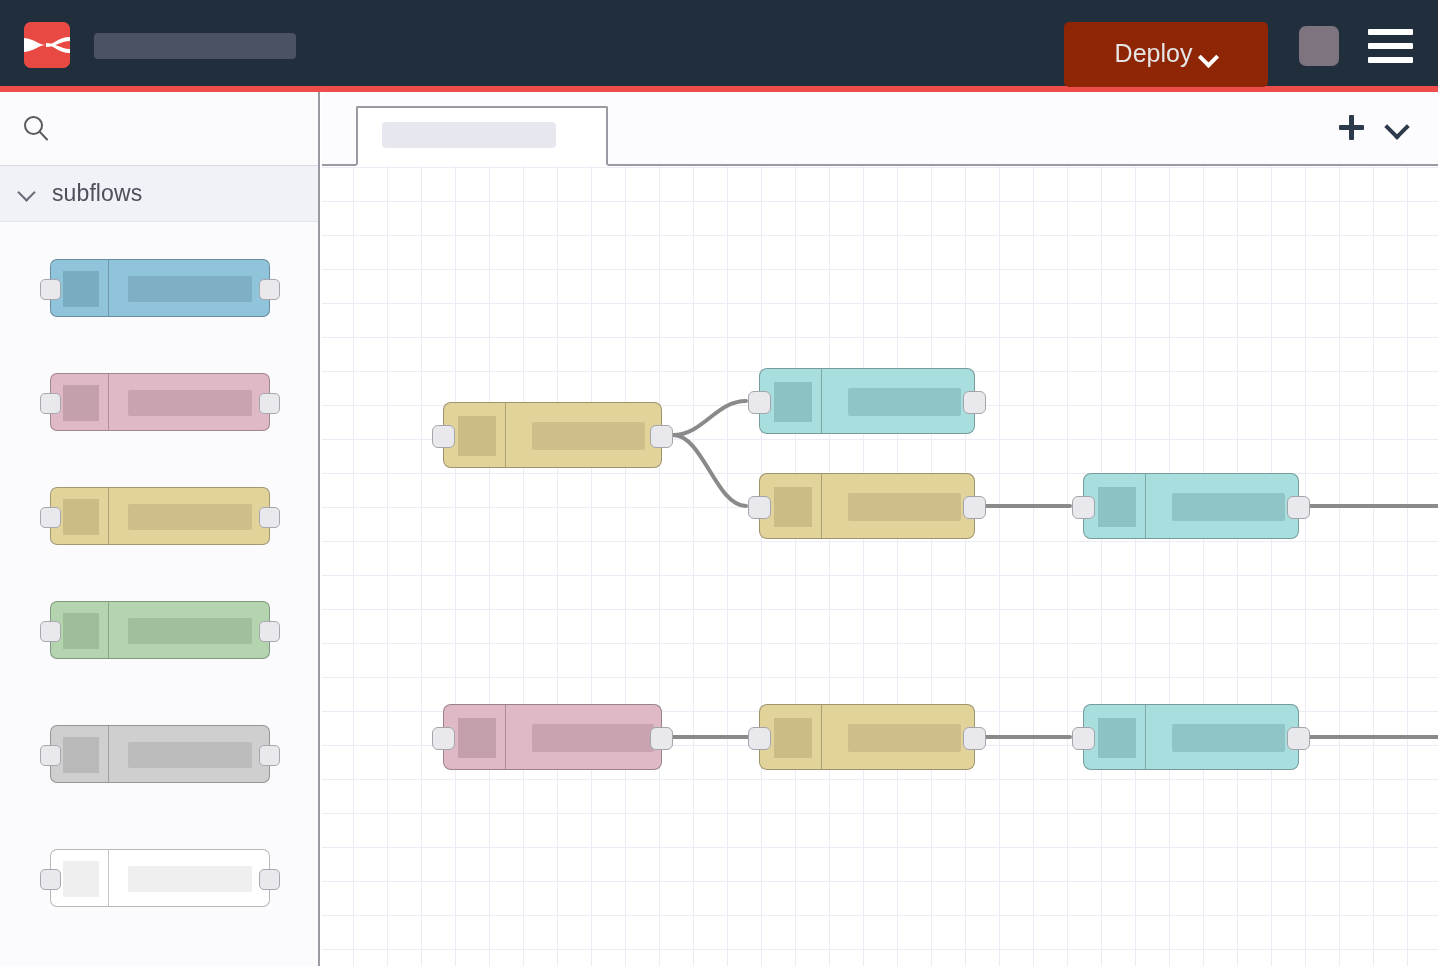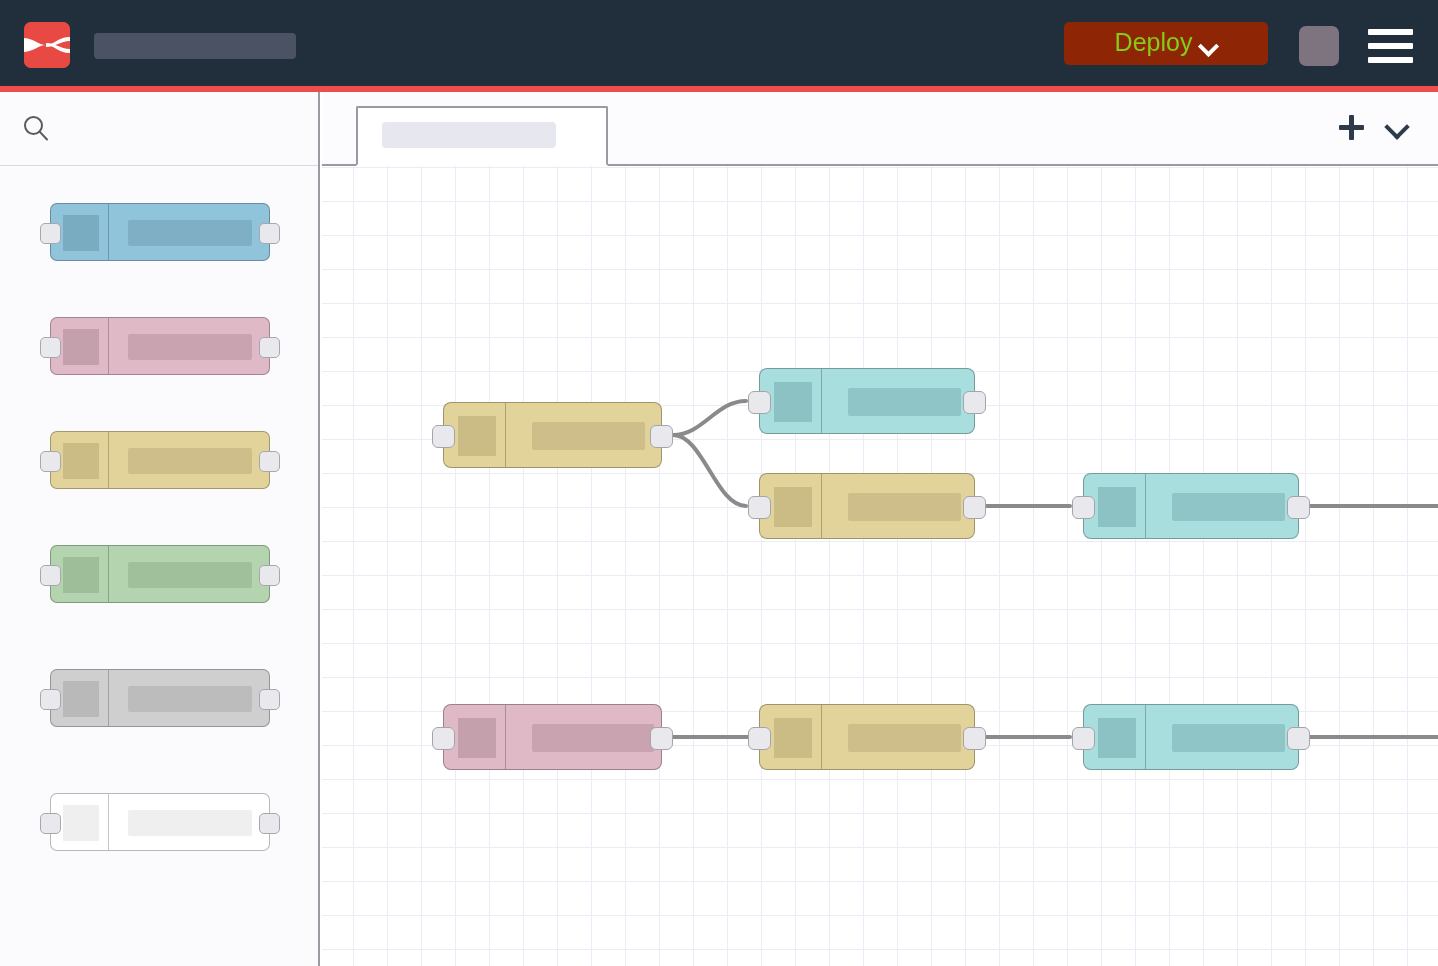--- a/index.html
+++ b/index.html
@@ -26,24 +26,24 @@
   }
   #logo svg { display: block; }
   #header-title-redaction {
     position: absolute; left: 94px; top: 33px;
     width: 202px; height: 26px;
     background: #4A5263;
     border-radius: 4px;
   }
   #deploy-button {
     position: absolute; left: 1064px; top: 22px;
-    width: 204px; height: 43px;
+    width: 204px; height: 65px;
     background: #8E2605;
     border: none; border-radius: 5px;
-    color: #84cc16;
+    color: #e5e5e5;
     font-family: "Liberation Sans", sans-serif;
     font-size: 25px;
     cursor: pointer;
     display: flex; align-items: center; justify-content: center;
     gap: 8px;
   }
   #deploy-button .dlabel { line-height: 1; padding-bottom: 2px; }
   .chev-white {
     width: 17px; height: 10px;
     position: relative;
@@ -285,20 +285,24 @@
 
 <div id="sidebar">
 
   <div id="palette-search">
     <svg id="search-icon" viewBox="0 0 28 28">
       <circle cx="11.5" cy="11.5" r="8.5" fill="none" stroke="#59595f" stroke-width="2"></circle>
       <line x1="17.6" y1="17.6" x2="25" y2="25.5" stroke="#59595f" stroke-width="2" stroke-linecap="round"></line>
     </svg>
   </div>
 
+  <div id="subflows-header">
+    <span id="subflows-chevron"></span>
+    <span id="subflows-label">subflows</span>
+  </div>
 
   <div id="palette-list">
       <div class="pnode" style="top: 37px; background: rgb(143, 196, 219);">
         <div class="picon">
           <div class="iconbox" style="background:#79ABC1"></div>
         </div>
         <div class="plabelarea">
           <div class="plabel" style="background:#7FAFC4"></div>
         </div>
         <div class="pport in"></div>

